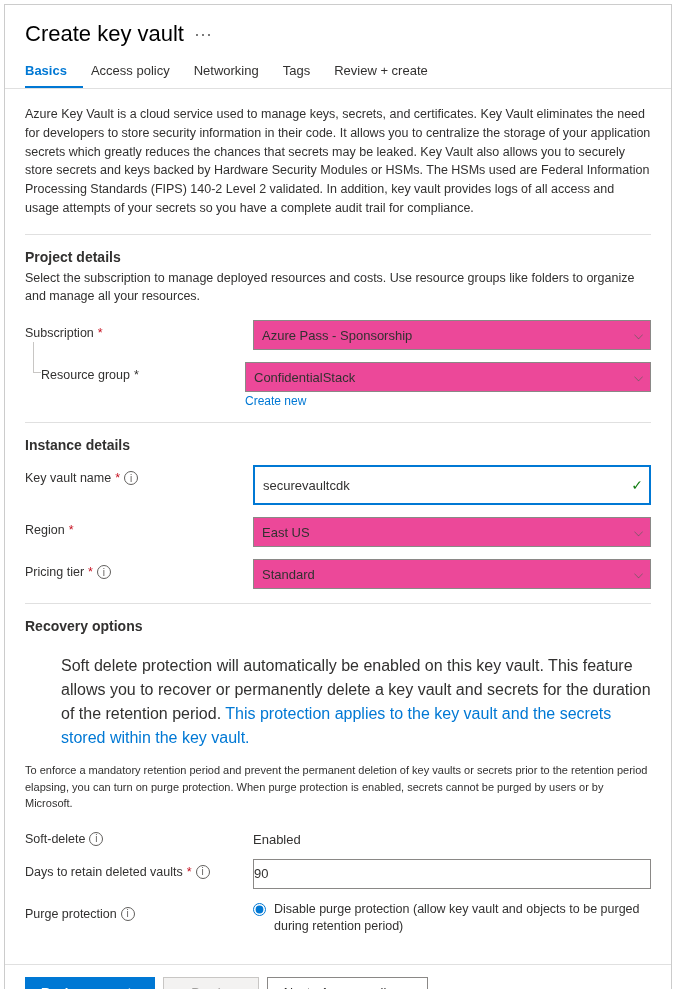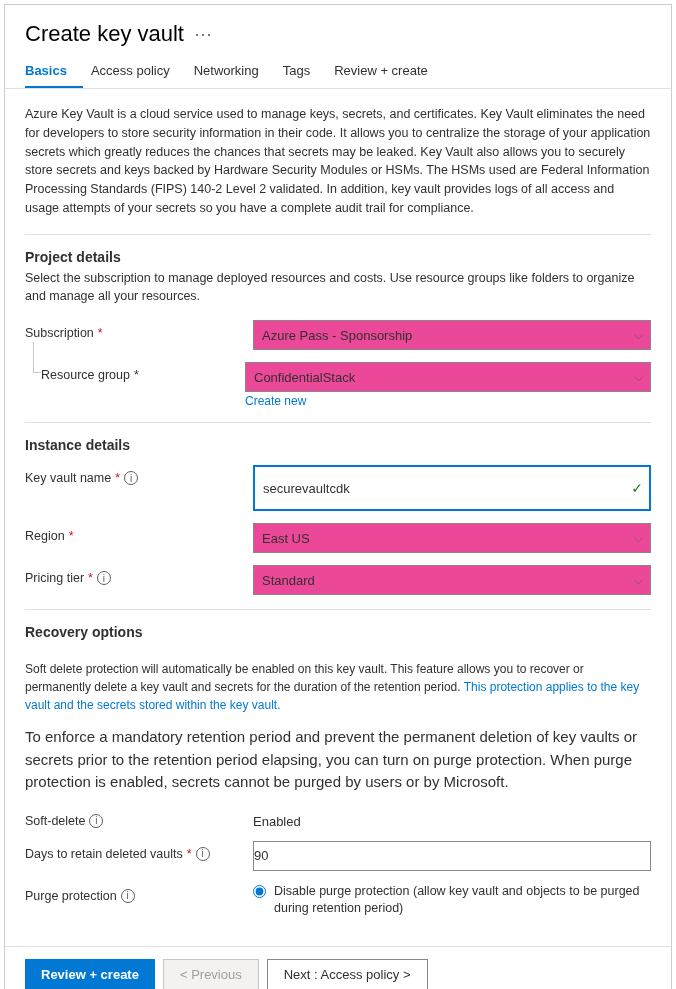--- a/index.html
+++ b/index.html
@@ -140,21 +140,21 @@
       pointer-events: none;
       color: #605e5c;
       font-size: 12px;
     }
     .text-input {
       width: 100%;
       padding: 5px 8px;
       border: 2px solid #0078d4;
       font-size: 13px;
       color: #323130;
-      height: 46px;
+      height: 40px;
       outline: none;
     }
     .text-input-valid {
       border-color: #0078d4;
     }
     .input-valid-icon {
       position: absolute;
       right: 8px;
       top: 50%;
       transform: translateY(-50%);
@@ -219,26 +219,27 @@
       font-weight: 600;
       margin-bottom: 12px;
       margin-top: 4px;
     }
     .recovery-title {
       font-size: 14px;
       font-weight: 600;
       margin-bottom: 20px;
     }
     .recovery-desc {
-      font-size: 12px;
+      font-size: 16px;
       line-height: 1.5;
       margin-bottom: 12px;
+      margin-left: 36px;
     }
     .recovery-desc2 {
-      font-size: 15px;
+      font-size: 11px;
       line-height: 1.5;
       margin-bottom: 14px;
     }
     .static-value {
       padding-top: 6px;
       font-size: 13px;
     }
     .radio-group {
       display: flex;
       flex-direction: column;

